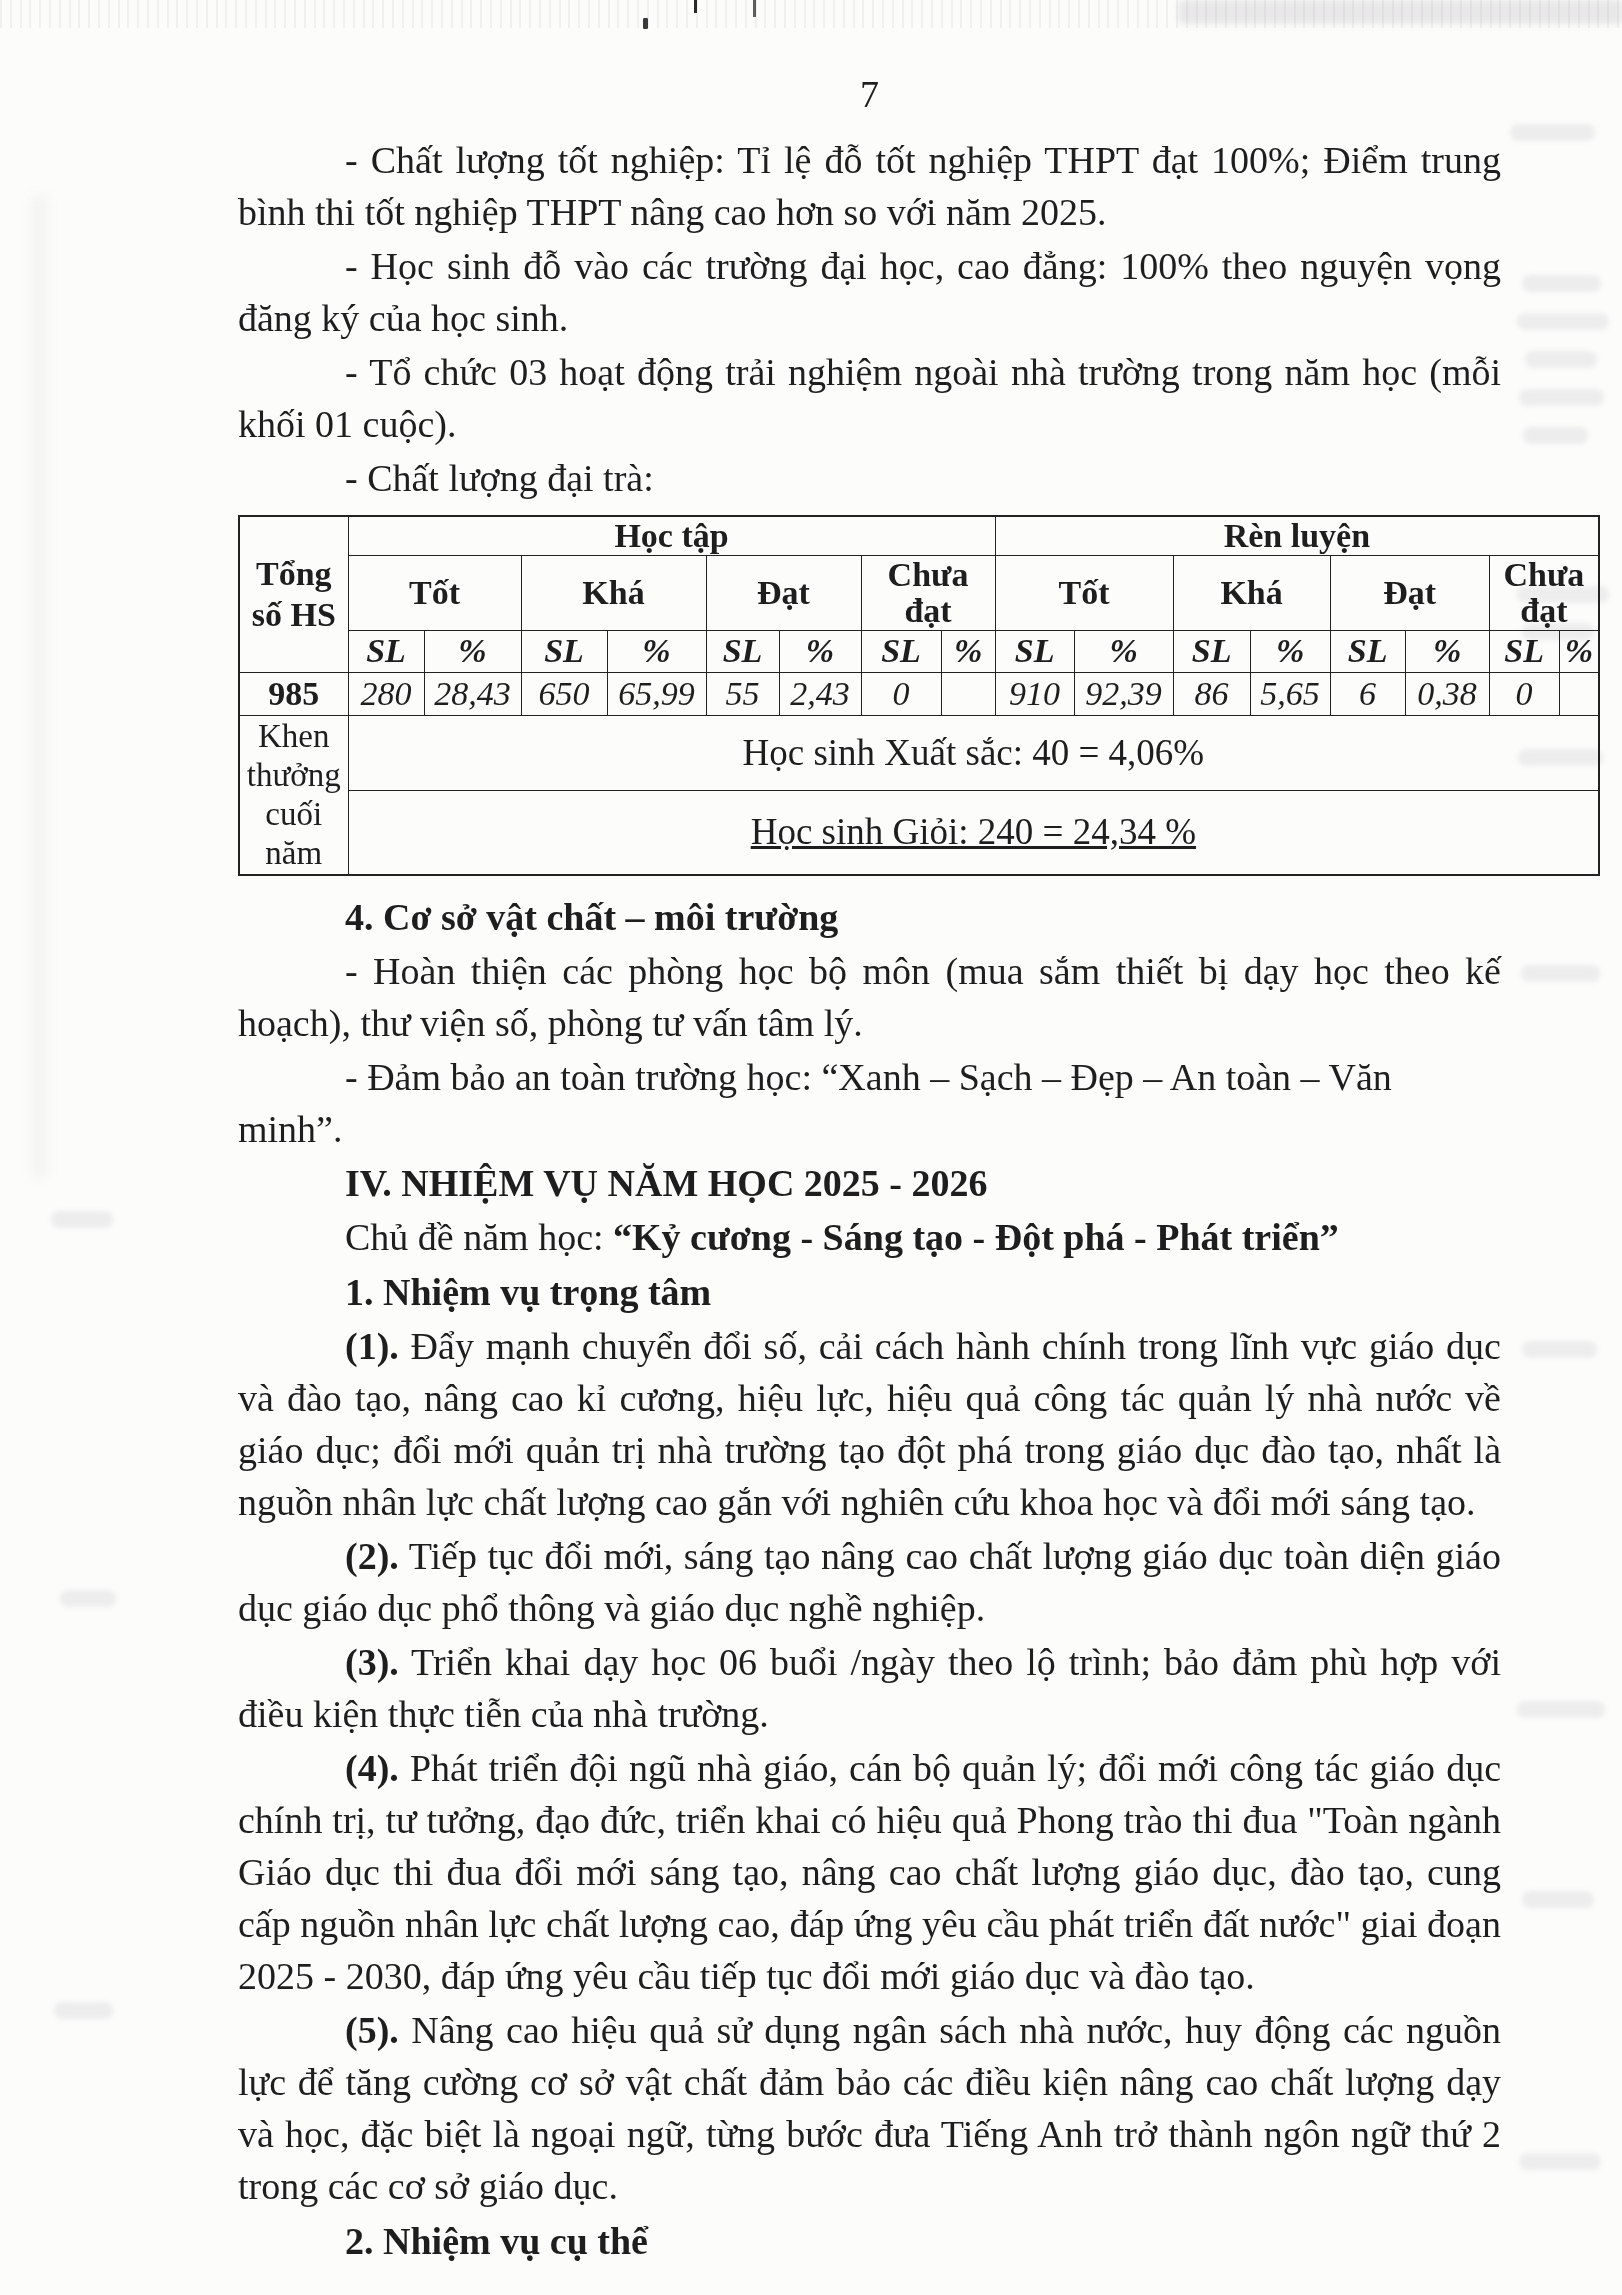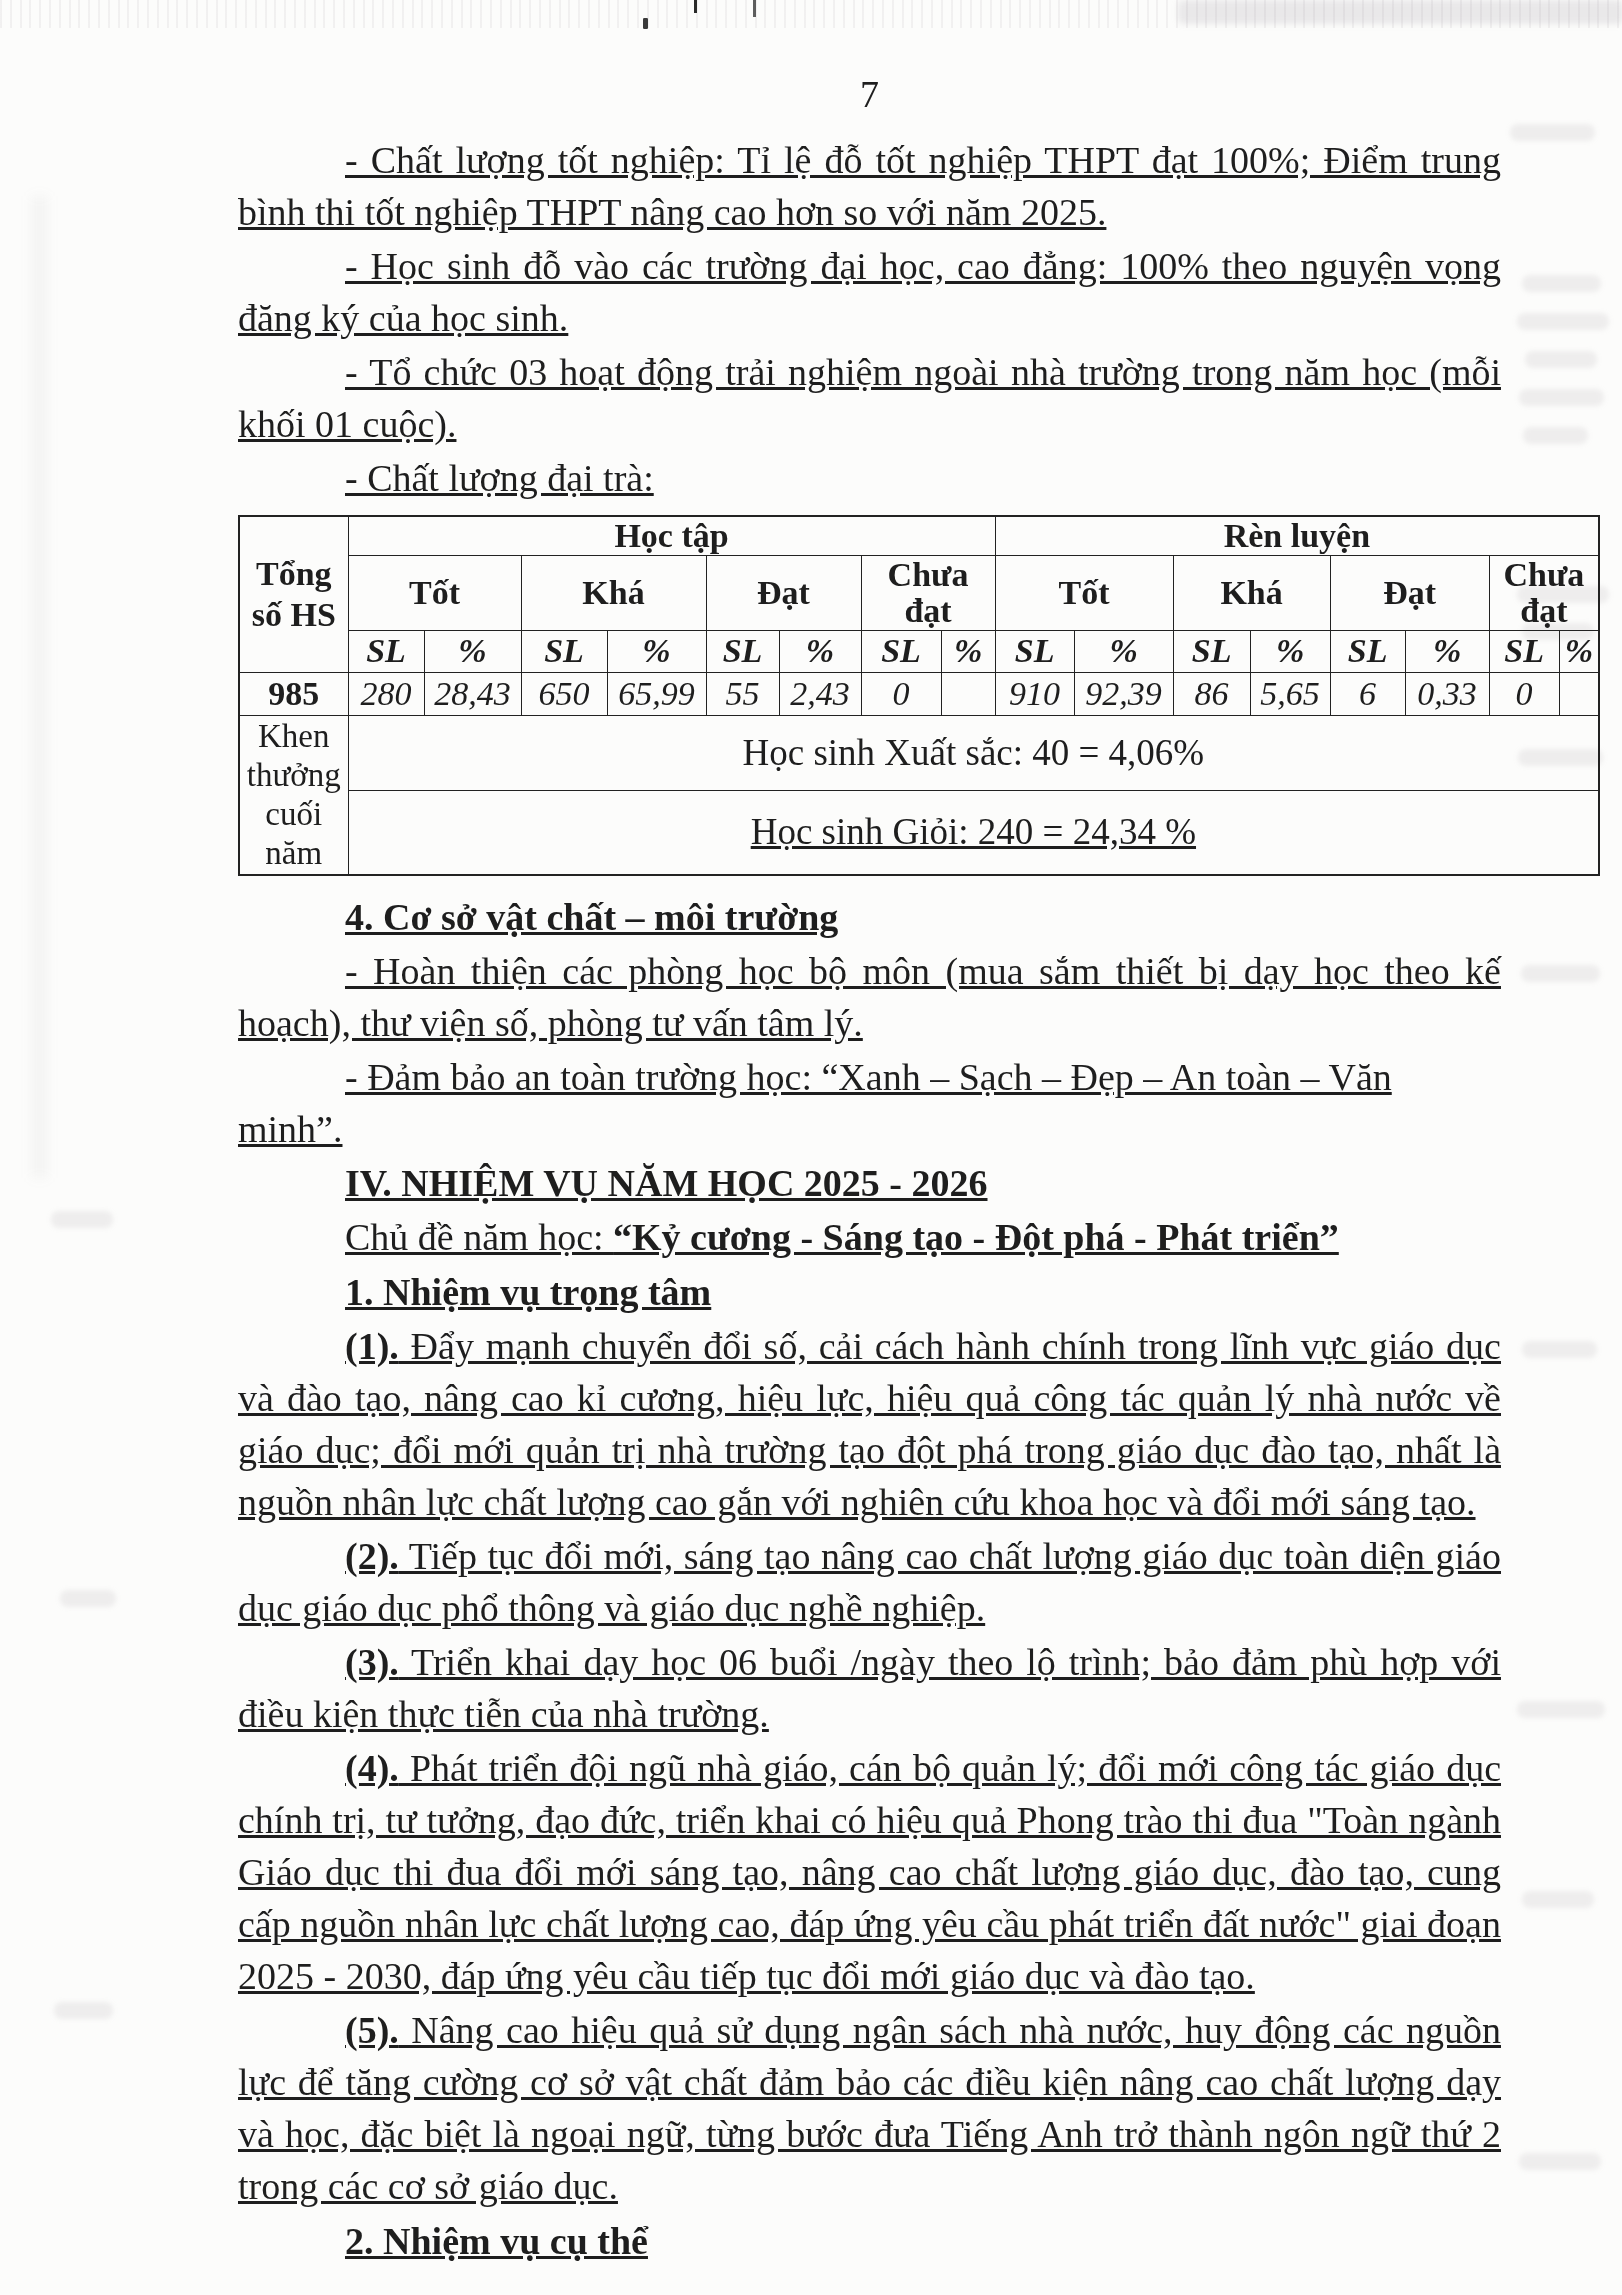--- a/index.html
+++ b/index.html
@@ -21,21 +21,20 @@
   .page-number{
     text-align:center;
     font-size:38px;line-height:46px;
     margin:0 0 17px 0;
   }
   p.para{
     margin:0 0 2px 0;
     font-size:38px;line-height:52px;
     text-align:justify;
     text-indent:107px;
-    text-decoration:underline;
   }
   p.heading{
     font-weight:bold;
     margin-top:2.6px;
   }
   p.no-just{text-align:left;}
   
   table.stats{
     border-collapse:collapse;
     table-layout:fixed;
@@ -180,21 +179,21 @@
         <td class="cell-num">65,99</td>
         <td class="cell-num">55</td>
         <td class="cell-num">2,43</td>
         <td class="cell-num">0</td>
         <td class="cell-num"></td>
         <td class="cell-num sec-divide">910</td>
         <td class="cell-num">92,39</td>
         <td class="cell-num">86</td>
         <td class="cell-num">5,65</td>
         <td class="cell-num">6</td>
-        <td class="cell-num">0,33</td>
+        <td class="cell-num">0,38</td>
         <td class="cell-num">0</td>
         <td class="cell-num"></td>
       </tr>
       <tr class="aw-a">
         <td rowspan="2" class="award-label">Khen thưởng cuối năm</td>
         <td colspan="16" class="award-text">Học sinh Xuất sắc: 40 = 4,06%</td>
       </tr>
       <tr class="aw-b">
         <td colspan="16" class="award-text">Học sinh Giỏi: 240 = 24,34 %</td>
       </tr>

